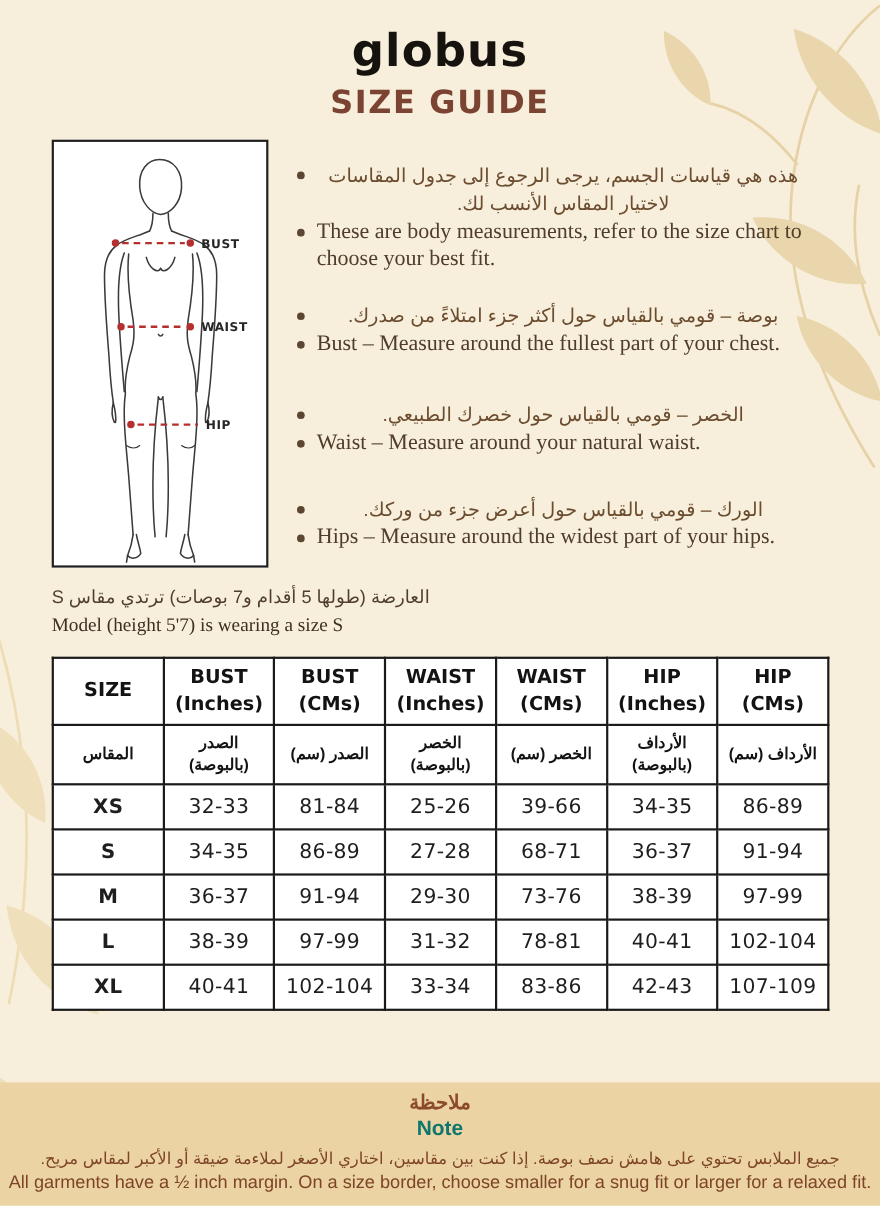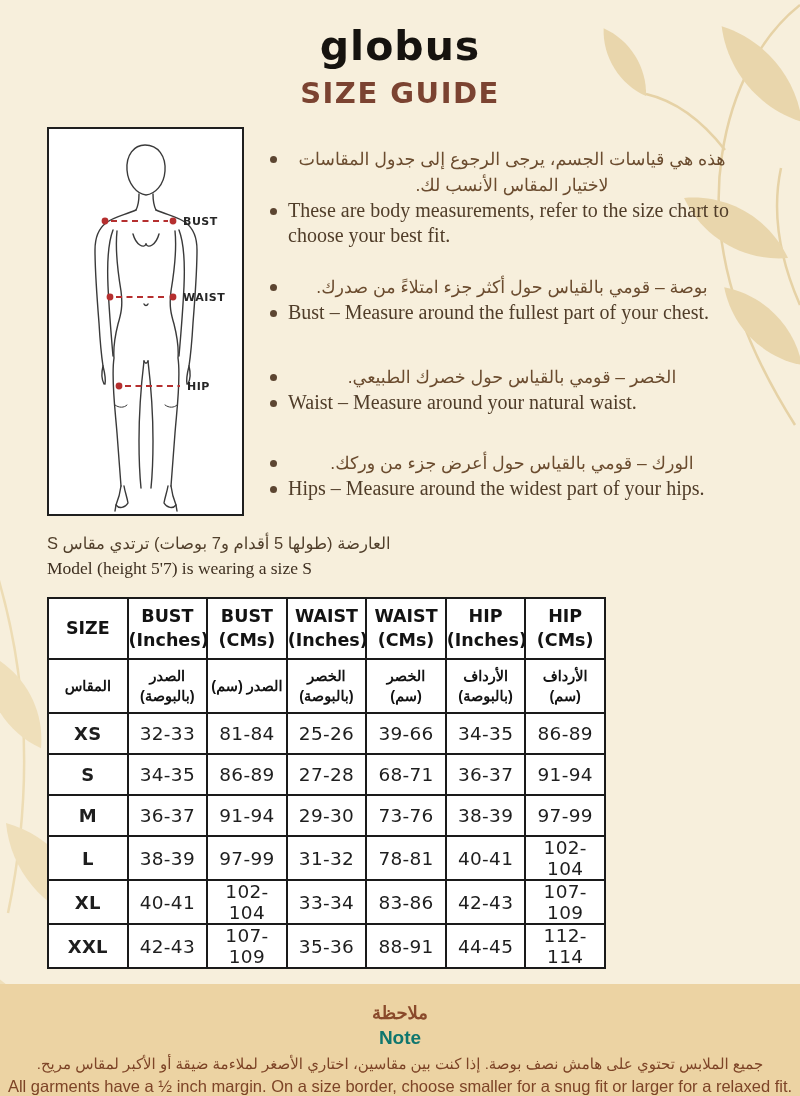--- a/index.html
+++ b/index.html
@@ -36,21 +36,21 @@
     font-size:17.5px;line-height:26px;color:#6b4c2f;text-align:center;width:100%;
   }
   .en-text{
     font-family:"Liberation Serif",serif;font-size:20px;line-height:25px;
     color:#503d29;width:100%;
   }
   .model-note{position:absolute;left:47px;top:531px;width:420px;}
   .model-note .ar-line{font-size:16.5px;line-height:24px;color:#513f2b;text-align:left;}
   .model-note .en-line{font-family:"Liberation Serif",serif;font-size:17.5px;line-height:26px;color:#3e2f20;}
   table.size-chart{
-    position:absolute;left:47px;top:597px;width:559px;
+    position:absolute;left:47px;top:597px;width:707px;
     border-collapse:collapse;table-layout:fixed;
   }
   .size-chart th,.size-chart td{
     border:2px solid #1a1a1a;background:#ffffff;text-align:center;
     vertical-align:middle;padding:0;
   }
   tr.h-en{height:61px;}
   tr.h-en th{
     font-family:"DejaVu Sans",sans-serif;font-size:17.5px;font-weight:700;
     color:#131313;line-height:1.35;
@@ -64,21 +64,21 @@
   tr.d-row{height:41px;}
   tr.d-row td{
     font-family:"DejaVu Sans",sans-serif;font-size:18.5px;color:#1e1e1e;
     letter-spacing:0.3px;
   }
   tr.d-row td.sz{font-weight:700;font-size:18px;}
   .note-band{
     position:absolute;left:0;top:984px;width:800px;height:112px;
     background:#ecd3a3;text-align:center;
   }
-  .note-title-ar{margin-top:18px;font-size:18px;font-weight:700;color:#8a4a2b;}
+  .note-title-ar{margin-top:7px;font-size:18px;font-weight:700;color:#8a4a2b;}
   .note-title-en{margin-top:3px;font-size:19px;font-weight:700;color:#0f766e;}
   .note-body-ar{margin-top:6px;font-size:15px;color:#7d4427;}
   .note-body-en{margin-top:4px;font-size:16.5px;color:#7d4427;}
 </style>
 </head>
 <body>
 
 <svg class="decor" style="right:0;top:0" width="250" height="430" viewBox="0 0 250 430">
   <g fill="none" stroke="#e6d2a6" stroke-width="2.5">
     <path d="M245,425 C188,335 158,245 172,155 C182,88 212,35 250,5"></path>
@@ -296,29 +296,20 @@
   </tr>
   <tr class="d-row">
     <td class="sz">XL</td>
     <td>40-41</td>
     <td>102-104</td>
     <td>33-34</td>
     <td>83-86</td>
     <td>42-43</td>
     <td>107-109</td>
   </tr>
-  <tr class="d-row">
-    <td class="sz">XXL</td>
-    <td>42-43</td>
-    <td>107-109</td>
-    <td>35-36</td>
-    <td>88-91</td>
-    <td>44-45</td>
-    <td>112-114</td>
-  </tr>
 </tbody>
   </table>
 
 <div class="note-band">
   <div class="note-title-ar" dir="rtl">ملاحظة</div>
   <div class="note-title-en">Note</div>
   <div class="note-body-ar" dir="rtl">جميع الملابس تحتوي على هامش نصف بوصة. إذا كنت بين مقاسين، اختاري الأصغر لملاءمة ضيقة أو الأكبر لمقاس مريح.</div>
   <div class="note-body-en">All garments have a ½ inch margin. On a size border, choose smaller for a snug fit or larger for a relaxed fit.</div>
 </div>
 

